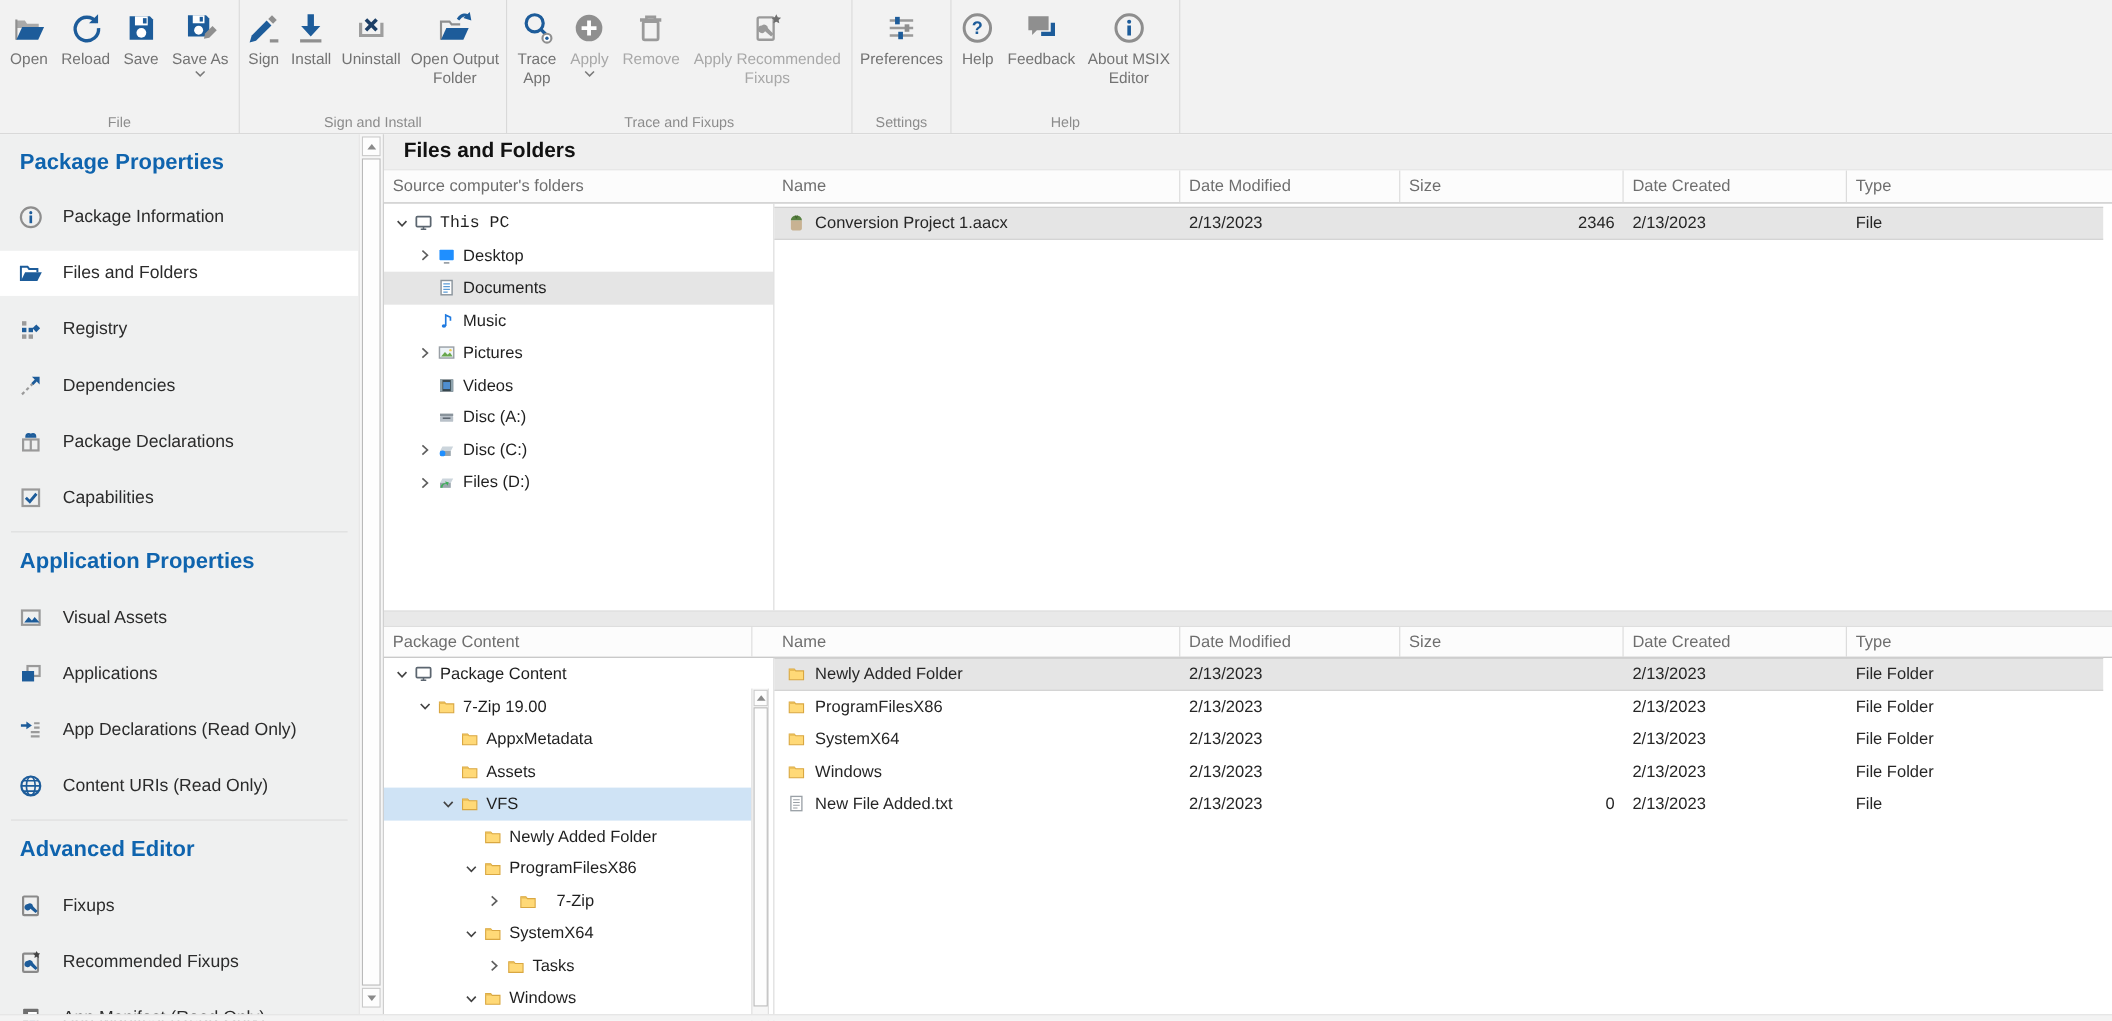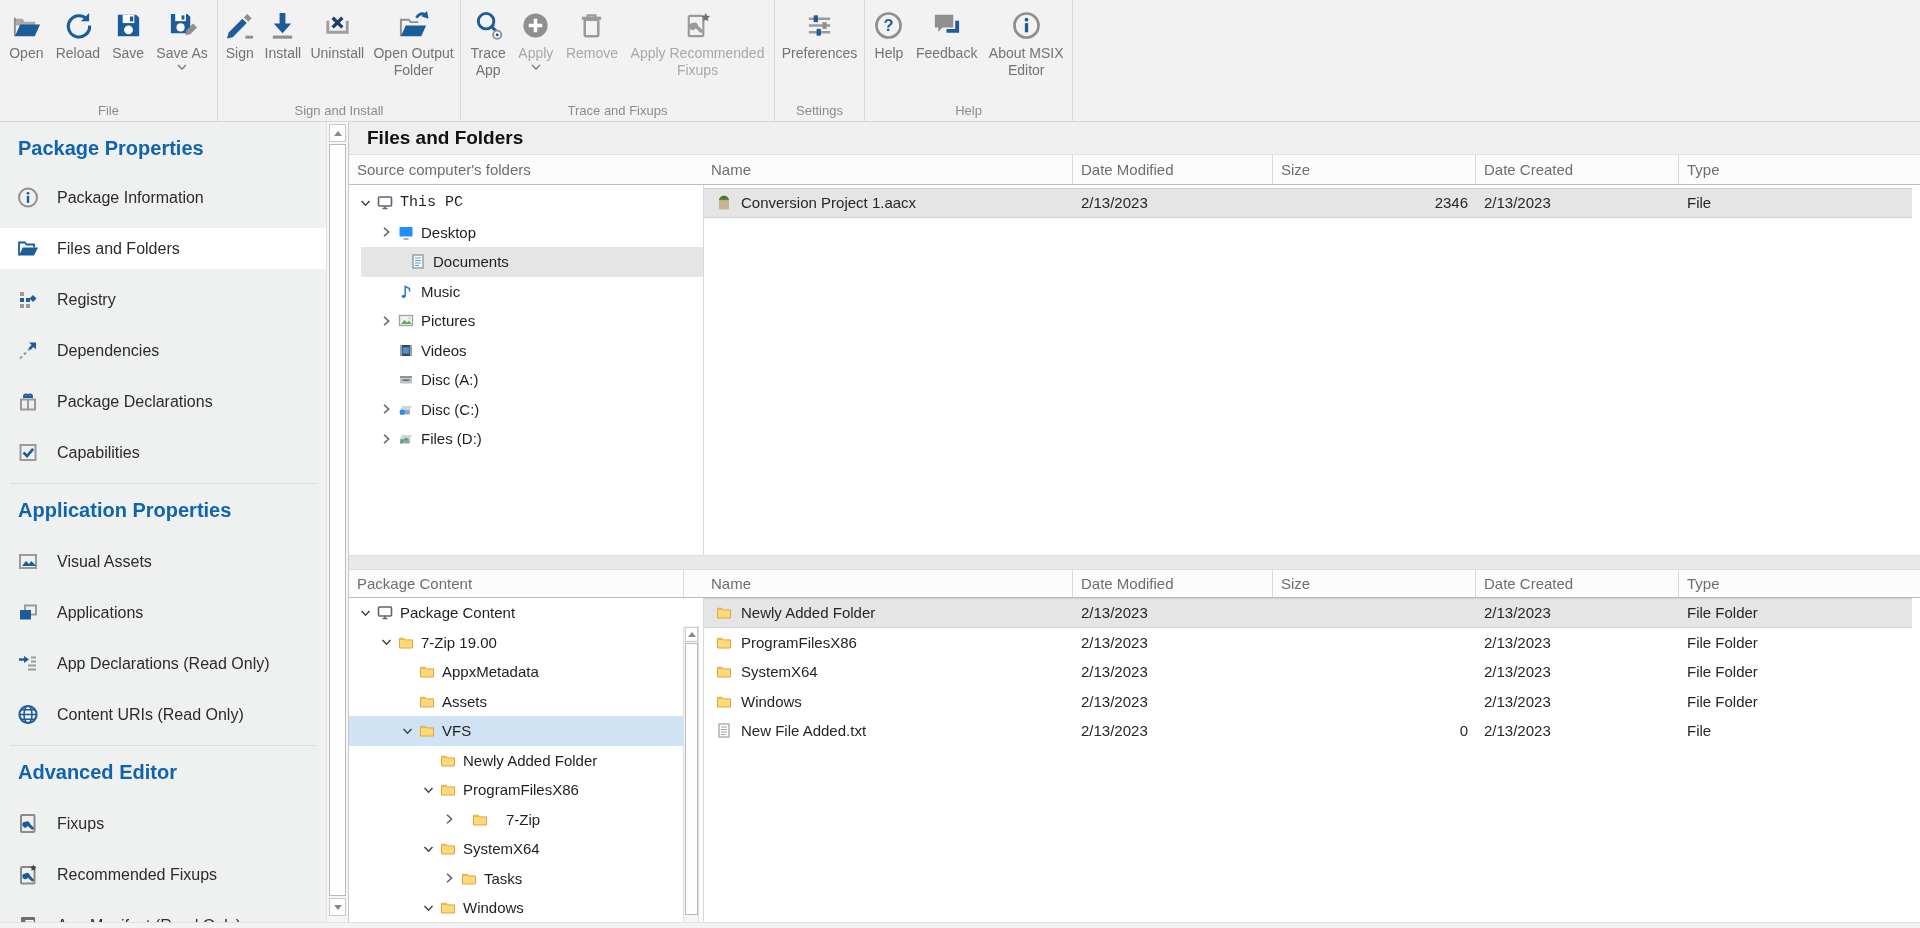--- a/index.html
+++ b/index.html
@@ -75,21 +75,21 @@
 
   .pane-body{position:absolute;left:0;right:0;bottom:0;}
   #top-pane .pane-body{top:30px;}
   #bottom-pane .pane-body{top:28px;}
   .vline{position:absolute;left:354px;top:0;bottom:0;width:1px;background:#d9d9d9;}
 
   .tree{position:absolute;left:0;top:0;bottom:0;}
   .tree-top{width:354px;padding-top:3px;}
   .tree-bot{width:334px;}
   .trow{height:29.5px;display:flex;align-items:center;font-size:15px;color:#1f1f1f;white-space:nowrap;cursor:default;}
-  .trow.sel-gray{background:#e5e5e5;margin-left:12px;}
+  .trow.sel-gray{background:#e5e5e5;}
   .trow.sel-blue{background:#cfe3f5;}
   .chev{width:18px;height:14px;display:flex;align-items:center;}
   .ticon{width:16px;height:16px;margin-right:7px;display:flex;align-items:center;justify-content:center;}
 
   .list{position:absolute;left:355px;right:0;top:0;bottom:0;}
   #top-pane .list{padding-top:3px;}
   .lrow{height:29.5px;display:flex;align-items:center;font-size:15px;color:#262626;cursor:default;}
   .lrow.sel{background:#e5e5e5;border-top:1px solid #cfcfcf;border-bottom:1px solid #cfcfcf;width:calc(100% - 8px);}
   .lc{padding-left:8px;white-space:nowrap;overflow:hidden;display:flex;align-items:center;height:100%;}
   .lc.w-name{padding-left:12px;align-items:center;}

